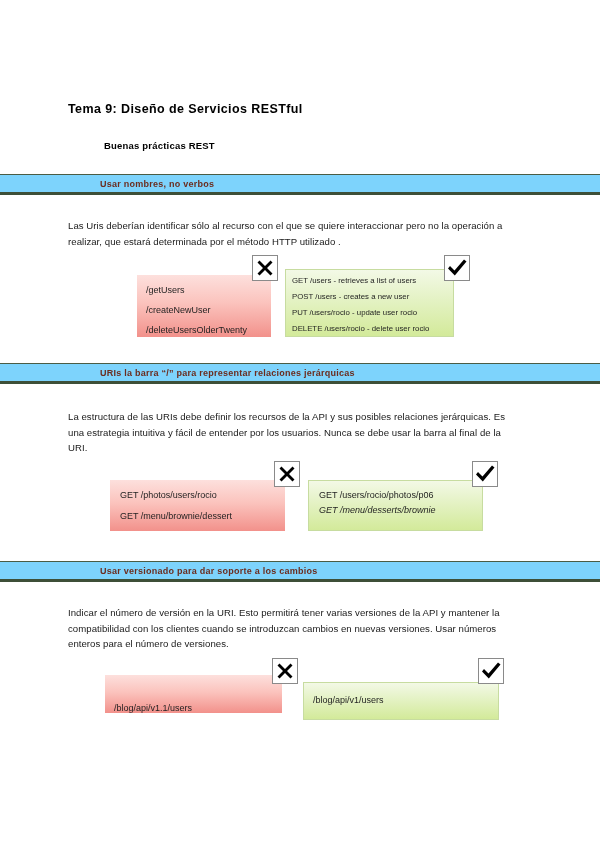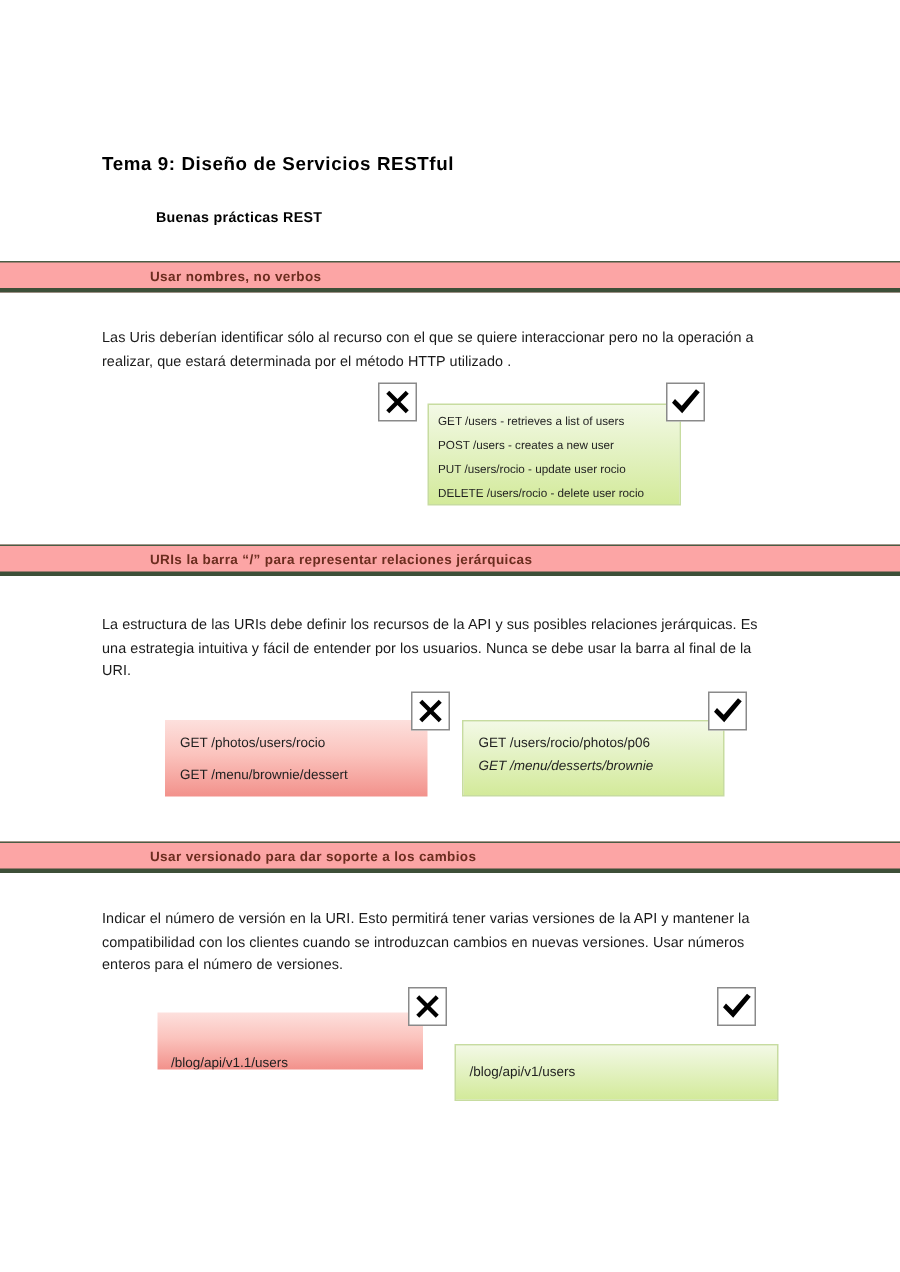--- a/index.html
+++ b/index.html
@@ -45,21 +45,21 @@
     color: #000;
     white-space: nowrap;
     padding-left: 36px;
   }
 
   
   .band {
     position: absolute;
     left: 0;
     width: 600px;
-    background: #fca5a5;
+    background: #7dd3fc;
     border-top: 1.5px solid #4a5c44;
     border-bottom: 3px solid #3d4f38;
     box-sizing: border-box;
     height: 21px;
   }
   .band-label {
     position: absolute;
     left: 100px;
     top: 4px;
     font-size: 9px;
@@ -126,20 +126,25 @@
 
   <div class="doc-title">Tema 9: Diseño de Servicios RESTful</div>
   <div class="doc-subtitle">Buenas prácticas REST</div>
 
   <div class="band" style="top:142px;">
     <div class="band-label">Usar nombres, no verbos</div>
   </div>
 
   <div class="para" style="top:186px;">Las Uris deberían identificar sólo al recurso con el que se quiere interaccionar pero no la operación a realizar, que estará determinada por el método HTTP utilizado .</div>
 
+  <div class="ex-box ex-bad" style="left:137px; top:243px; width:134px; height:62px;">
+    <div class="ex-line" style="left:9px; top:10px;">/getUsers</div>
+    <div class="ex-line" style="left:9px; top:30px;">/createNewUser</div>
+    <div class="ex-line" style="left:9px; top:50px;">/deleteUsersOlderTwenty</div>
+  </div>
 
   <div class="mark" style="left:252px; top:223px;">
     <svg viewBox="0 0 24 24" aria-hidden="true">
       <path d="M4.5 6.5 L6.5 4.5 L12 10 L17.5 4.5 L19.5 6.5 L14 12 L19.5 17.5 L17.5 19.5 L12 14 L6.5 19.5 L4.5 17.5 L10 12 Z" fill="#000000"></path>
     </svg>
   </div>
 
   <div class="ex-box ex-good" style="left:285px; top:237px; width:169px; height:68px;">
     <div class="ex-line small" style="left:6px; top:6px;">GET /users - retrieves a list of users</div>
     <div class="ex-line small" style="left:6px; top:22px;">POST /users - creates a new user</div>
@@ -190,21 +195,21 @@
   <div class="ex-box ex-bad" style="left:105px; top:643px; width:177px; height:38px;">
     <div class="ex-line" style="left:9px; top:28px;">/blog/api/v1.1/users</div>
   </div>
 
   <div class="mark" style="left:272px; top:626px;">
     <svg viewBox="0 0 24 24" aria-hidden="true">
       <path d="M4.5 6.5 L6.5 4.5 L12 10 L17.5 4.5 L19.5 6.5 L14 12 L19.5 17.5 L17.5 19.5 L12 14 L6.5 19.5 L4.5 17.5 L10 12 Z" fill="#000000"></path>
     </svg>
   </div>
 
-  <div class="ex-box ex-good" style="left:303px; top:664px; width:216px; height:38px;">
+  <div class="ex-box ex-good" style="left:303px; top:650px; width:196px; height:38px;">
     <div class="ex-line" style="left:9px; top:12px;">/blog/api/v1/users</div>
   </div>
 
   <div class="mark" style="left:478px; top:626px;">
     <svg viewBox="0 0 24 24" aria-hidden="true">
       <path d="M3 12.5 L5 10 L9.5 14.5 L19 3.5 L21.5 5.5 L9.8 19.5 Z" fill="#000000"></path>
     </svg>
   </div>
 
 </div>

